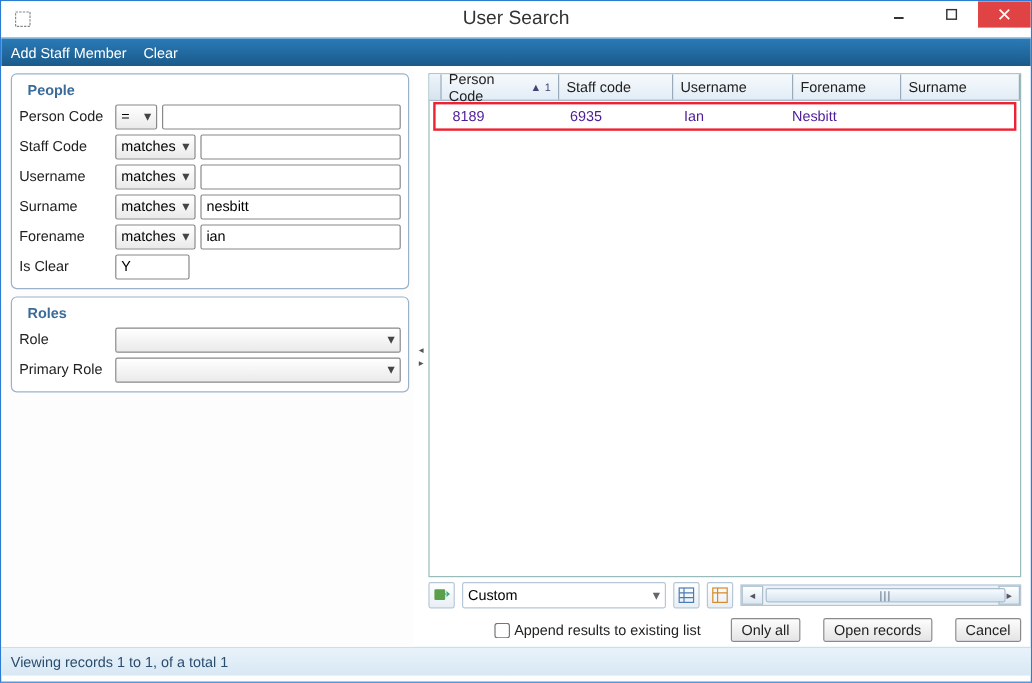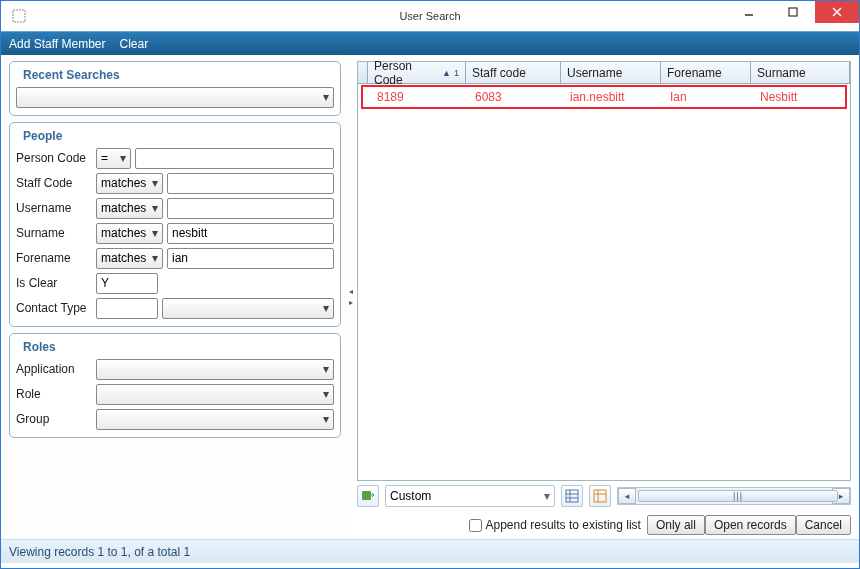--- a/index.html
+++ b/index.html
@@ -1,20 +1,20 @@
 <!DOCTYPE html>
 <html><head>
 <meta charset="utf-8">
 <style>
 * { box-sizing: border-box; margin: 0; padding: 0; font-family: "Segoe UI", Tahoma, sans-serif; font-size: 12px; }
 body { background: #fff; width: 860px; height: 569px; overflow: hidden; border:1px solid #2e7cd1;}
 
 .titlebar { height: 30px; background: #fff; display: flex; align-items: center; position: relative; }
 .titlebar .icon { width: 24px; height: 24px; margin-left: 6px; display:flex;align-items:center;justify-content:center;}
-.titlebar .title { position:absolute; left:0; right:0; text-align:center; font-size:11px; color:#333; pointer-events:none;}
+.titlebar .title { position:absolute; left:0; right:0; text-align:center; font-size:16px; color:#333; pointer-events:none;}
 .titlebar .win-buttons { position:absolute; right:0; top:0; display:flex; height:22px;}
 .titlebar .win-btn { width:44px; height:22px; display:flex; align-items:center; justify-content:center; color:#333;}
 .titlebar .win-btn.close { background:#e04343; color:#fff;}
 .titlebar .win-btn svg { display:block;}
 
 .toolbar { height:24px; background: linear-gradient(#2a7bb8,#1a5a8a); display:flex; align-items:center; padding:0 8px; gap:14px; border-top:1px solid #6aaad6;color:#fff;}
 .toolbar .tb-item { color:#fff; cursor:pointer;}
 
 .content { display:flex; height:484px; }
 
@@ -34,33 +34,33 @@
 
 .splitter { width:12px; display:flex; flex-direction:column; align-items:center; justify-content:center; gap:2px; color:#555;}
 
 .right-panel { flex:1; display:flex; flex-direction:column; padding:6px 8px 0 0;}
 .grid-wrap { border:1px solid #9bb; flex:1; display:flex; flex-direction:column; background:#fff;}
 .grid-head { display:flex; background:linear-gradient(#f6f9fc,#e2edf6); border-bottom:1px solid #9ab; height:22px;}
 .grid-head .gh { border-right:1px solid #9ab; padding:3px 6px; color:#222; display:flex; align-items:center; gap:3px;}
 .grid-head .gh.handle{ width:10px; padding:0; background:linear-gradient(#eef4fa,#d5e4f0);}
 .grid-body { flex:1;}
 .grid-row { display:flex; border:2px solid #e23; height:24px; margin:1px 3px 0 3px;}
-.grid-row .gc { padding:3px 6px; color:#ef4444;}
+.grid-row .gc { padding:3px 6px; color:#4c1d95;}
 .ghw1{width:98px;} .ghw2{width:95px;} .ghw3{width:100px;} .ghw4{width:90px;} .ghw5{flex:1;}
 
 .bottom-tool { display:flex; align-items:center; gap:6px; padding:4px 0; }
 .bt-icon { width:22px; height:22px; border:1px solid #b5c7d6; border-radius:2px; background:linear-gradient(#fff,#e8eff5); display:flex;align-items:center;justify-content:center;}
 .bt-combo { width:170px; height:22px; border:1px solid #b5c7d6; background:#fff; display:flex; align-items:center; padding:0 4px; border-radius:2px;}
 .bt-combo .arr{margin-left:auto;color:#666;}
 .hscroll { flex:1; height:18px; border:1px solid #b5c7d6; background:#eef2f6; position:relative; display:flex; align-items:center;}
 .hscroll .sbtn { width:18px; height:16px; background:linear-gradient(#fff,#dde8f0); border:1px solid #a9bdce; display:flex;align-items:center;justify-content:center; font-size:9px;color:#556;}
 .hscroll .thumb { position:absolute; left:20px; width:200px; height:12px; background:linear-gradient(#f7fbff,#d6e4ef); border:1px solid #a9bdce; border-radius:2px; display:flex;align-items:center;justify-content:center;}
 .hscroll .thumb .grip{letter-spacing:1px;color:#567; font-size:9px;}
 
-.footer-row { display:flex; align-items:center; justify-content:flex-end; gap:0; padding:4px 0;}
+.footer-row { display:flex; align-items:center; justify-content:flex-end; gap:19px; padding:4px 0;}
 .footer-row .chk { display:flex; align-items:center; gap:4px; margin-right:6px; color:#222;}
 .footer-row .chk input{ width:13px;height:13px;}
 .btn { border:1px solid #8a8a8a; background:linear-gradient(#fdfdfd,#e4e4e4); padding:2px 8px; border-radius:2px; color:#222; cursor:pointer;}
 
 .statusbar { height:24px; border-top:1px solid #c9dff0; background:linear-gradient(#e9f2fa,#d8e8f4); display:flex; align-items:center; padding:0 8px; color:#2a4d6e;}
 
 .recent-combo { width:100%;}
 .arr::before{content:"▾";}
 .sort-ind{font-size:9px;color:#447;}
 </style>
@@ -96,29 +96,20 @@
 
 <div class="toolbar">
   <span class="tb-item">Add Staff Member</span>
   <span class="tb-item">Clear</span>
 </div>
 
 <div class="content">
 
   <div class="left-panel">
 
-    <div class="panel">
-      <div class="legend">Recent Searches</div>
-      <div class="panel-row">
-        <div class="combo recent-combo">
-            <span></span>
-            <span class="arr"></span>
-          </div>
-      </div>
-    </div>
 
     <div class="panel">
       <div class="legend">People</div>
 
       <div class="panel-row">
         <span class="lbl">Person Code</span>
         <div class="combo sm">
             <span>=</span>
             <span class="arr"></span>
           </div>
@@ -179,51 +170,33 @@
       <div class="panel-row">
         <span class="lbl">Is Clear</span>
         <div class="textin sm">
             <span>Y</span>
           </div>
         <div style="width:4px"></div>
       </div>
 
 
 
-      <div class="panel-row">
-        <span class="lbl">Contact Type</span>
-        <div class="textin sm">
-            <span></span>
-          </div>
-        <div style="width:4px"></div>
-        <div class="combo flex">
-            <span></span>
-            <span class="arr"></span>
-          </div>
-      </div>
     </div>
 
     <div class="panel">
       <div class="legend">Roles</div>
       <div class="panel-row">
-          <span class="lbl">Application</span>
-          <div class="combo flex">
-            <span></span>
-            <span class="arr"></span>
-          </div>
-        </div>
-      <div class="panel-row">
           <span class="lbl">Role</span>
           <div class="combo flex">
             <span></span>
             <span class="arr"></span>
           </div>
         </div>
       <div class="panel-row">
-          <span class="lbl">Group</span>
+          <span class="lbl">Primary Role</span>
           <div class="combo flex">
             <span></span>
             <span class="arr"></span>
           </div>
         </div>
     </div>
   </div>
 
   <div class="splitter">
     <span style="font-size:8px;">◂</span>
@@ -249,22 +222,21 @@
             <span>Forename</span>
           </div>
         <div class="gh ghw5">
             <span>Surname</span>
           </div>
       </div>
       <div class="grid-body">
         <div class="grid-row">
           <div class="gc" style="width:8px;padding:0"></div>
           <div class="gc ghw1">8189</div>
-          <div class="gc ghw2">6083</div>
-          <div class="gc ghw3">ian.nesbitt</div>
+          <div class="gc ghw2">6935</div>
           <div class="gc ghw4">Ian</div>
           <div class="gc ghw5">Nesbitt</div>
         </div>
       </div>
     </div>
 
     <div class="bottom-tool">
       <div class="bt-icon">
           <svg width="14" height="14">
             <rect x="1" y="2" width="9" height="9" fill="#5b9f4a" rx="1"></rect>

